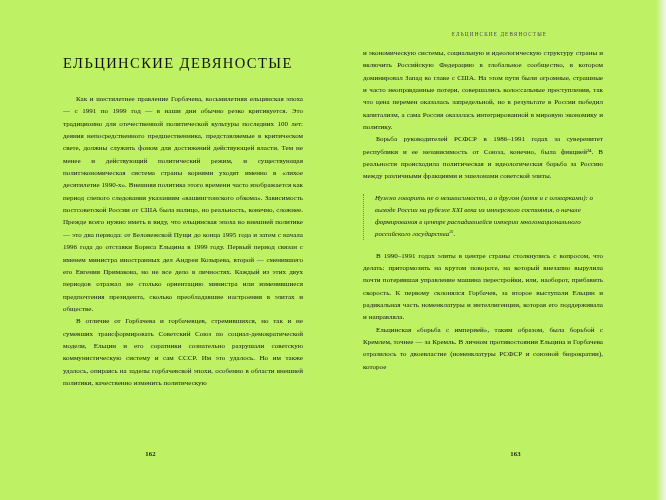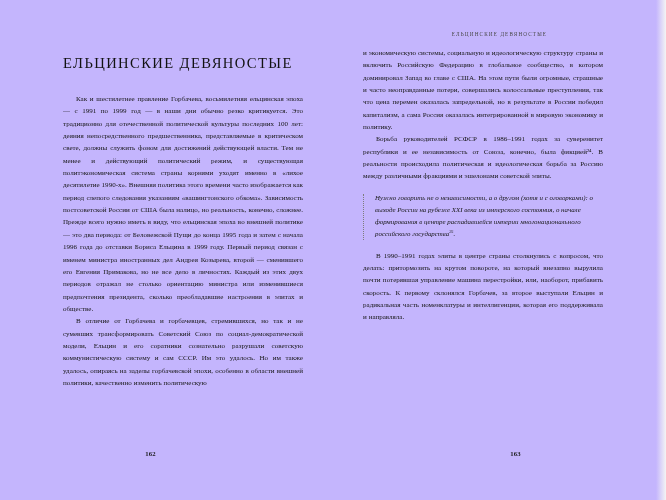--- a/index.html
+++ b/index.html
@@ -50,21 +50,21 @@
     bottom: 0;
     width: 1px;
     background: #d8d8d8;
   }
 
   .page {
     position: relative;
     width: 333px;
     height: 500px;
     box-sizing: border-box;
-    background: #c4b5fd;
+    background: #bef264;
   }
 
   .page-verso {
     padding: 0 30px 0 63px;
   }
   .page-recto {
     padding: 0 63px 0 30px;
   }
 
   .running-head {
@@ -188,18 +188,19 @@
     <div class="body-col">
       <p class="para noindent">и экономическую системы, социальную и идеологическую структуру страны и включить Российскую Федерацию в глобальное сообщество, в котором доминировал Запад во главе с США. На этом пути были огромные, страшные и часто неоправданные потери, совершались колоссальные преступления, так что цена перемен оказалась запредельной, но в результате в России победил капитализм, а сама Россия оказалась интегрированной в мировую экономику и политику.</p>
       <p class="para">Борьба руководителей РСФСР в 1986–1991 годах за суверенитет республики и ее независимость от Союза, конечно, была фикцией²⁴. В реальности происходила политическая и идеологическая борьба за Россию между различными фракциями и эшелонами советской элиты.</p>
 
       <div class="quote-block">
         <span class="dotline"></span>
         <p><span>Нужно говорить не о независимости, а о другом (хотя и с оговорками): о выходе России на рубеже XXI века из имперского состояния, о начале формирования в центре распадавшейся империи многонационального российского государства</span><sup>25</sup><span>.</span></p>
       </div>
 
       <p class="para">В 1990–1991 годах элиты в центре страны столкнулись с вопросом, что делать: притормозить на крутом повороте, на который внезапно вырулила почти потерявшая управление машина перестройки, или, наоборот, прибавить скорость. К первому склонялся Горбачев, за второе выступали Ельцин и радикальная часть номенклатуры и интеллигенции, которая его поддерживала и направляла.</p>
+      <p class="para">Ельцинская «борьба с империей», таким образом, была борьбой с Кремлем, точнее — за Кремль. В личном противостоянии Ельцина и Горбачева отразилось то двоевластие (номенклатуры РСФСР и союзной бюрократии), которое</p>
     </div>
 
     <div class="folio">163</div>
   </div>
 
 </div>
 
 </body></html>

